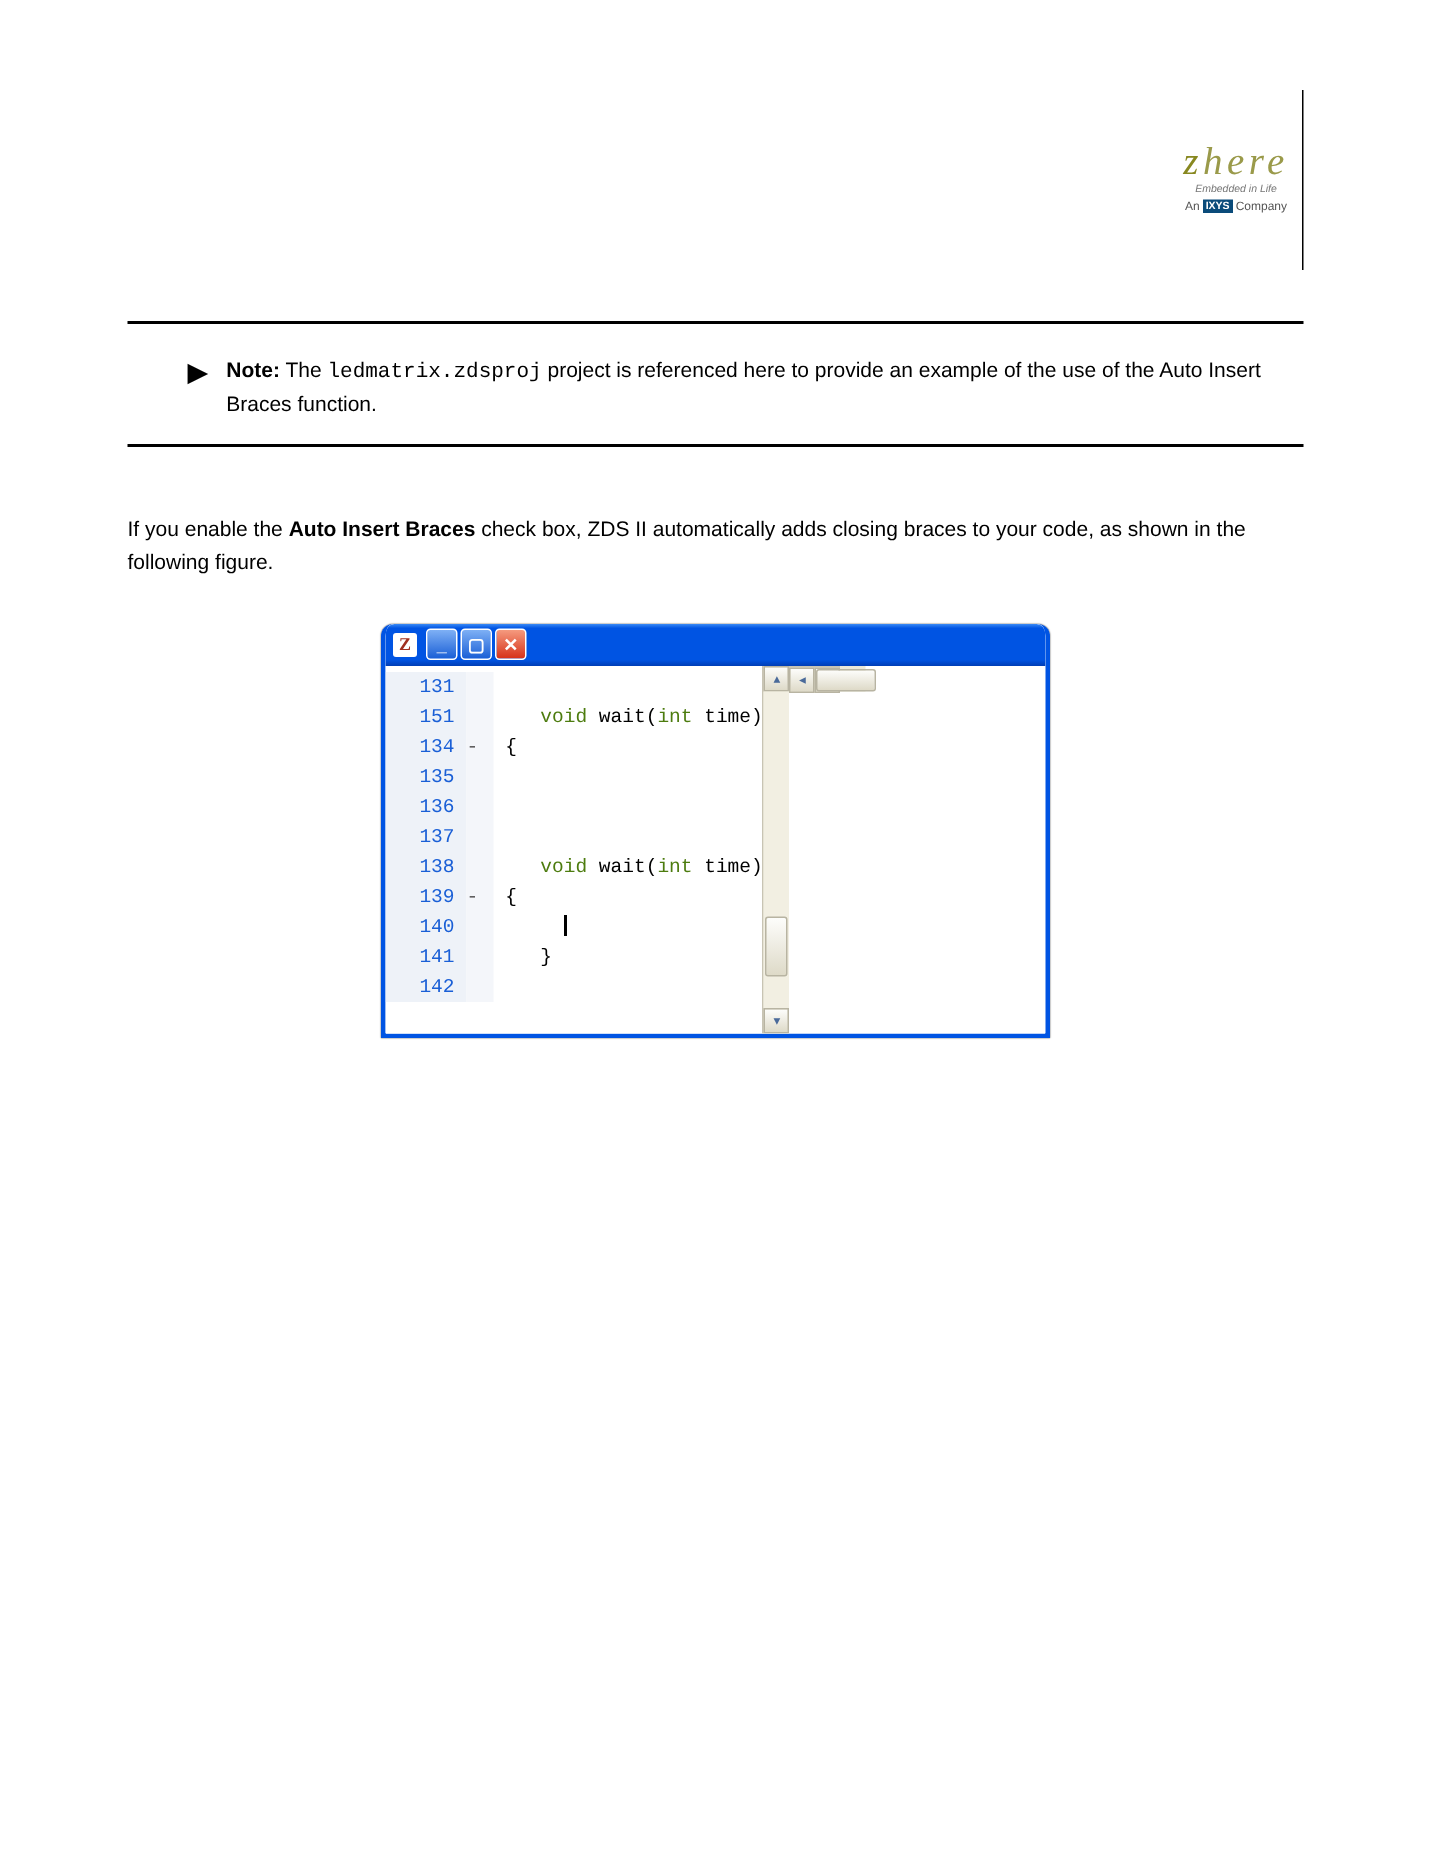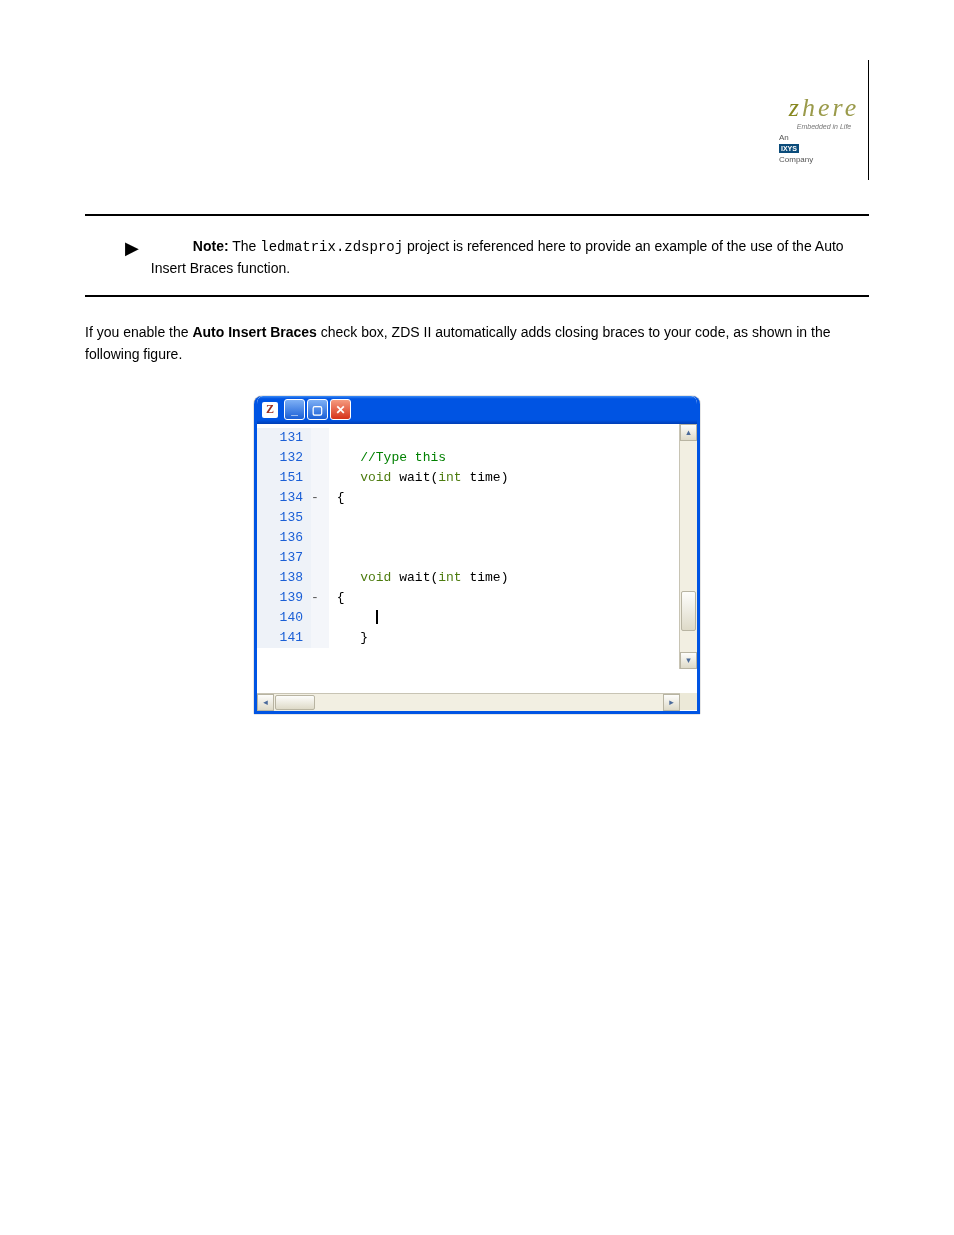--- a/index.html
+++ b/index.html
@@ -46,24 +46,23 @@
     font-size: 7px;
     color: #777;
     font-style: italic;
     margin-top: 2px;
   }
   .logo-sub {
     font-size: 8px;
     color: #555;
     margin-top: 3px;
     display: flex;
-    align-items: flex-start;
+    align-items: flex-end;
     justify-content: center;
     gap: 2px;
-    flex-direction: column;
   }
   .ixys-box {
     display: inline-block;
     background: #0a4b7a;
     color: #fff;
     font-size: 7px;
     padding: 1px 2px;
     font-weight: bold;
   }
   .content {
@@ -87,29 +86,28 @@
     font-size: 18px;
     line-height: 1.2;
     padding-top: 2px;
   }
   .note-text {
     font-size: 14px;
     line-height: 1.5;
   }
   .note-label {
     font-weight: bold;
-    margin-left: 42px;
   }
   .mono {
     font-family: "Courier New", monospace;
   }
   .para {
     font-size: 14px;
     line-height: 1.6;
-    margin-top: 24px;
+    margin-top: 43px;
     max-width: 780px;
   }
   .screenshot-wrap {
     margin-top: 30px;
     display: flex;
     justify-content: center;
   }
   .winxp {
     width: 440px;
     border: 3px solid #0054e3;
@@ -320,35 +318,35 @@
               </div>
           <div class="winbtn max">
                 <span>▢</span>
               </div>
           <div class="winbtn close">
                 <span>✕</span>
               </div>
         </div>
       </div>
 
-      <div style="display:flex;flex-direction:column;gap:24px;">
+      <div style="display:flex;flex-direction:row;">
         <div class="editor-body">
           <div class="code-area">
             <div class="code-lines" id="code-lines">
                   <div class="code-line"><span class="lineno">131</span><span class="gutter"> </span><span class="codetext"></span></div>
-                  <div class="code-line"><span class="lineno">132</span><span class="gutter"> </span><span class="codetext"><span>    </span><span class="cm">//Type this</span></span></div>
                   <div class="code-line"><span class="lineno">151</span><span class="gutter"> </span><span class="codetext"><span>    </span><span class="kw">void</span><span> wait(</span><span class="kw">int</span><span> time)</span></span></div>
                   <div class="code-line"><span class="lineno">134</span><span class="gutter">-</span><span class="codetext"><span> {</span></span></div>
                   <div class="code-line"><span class="lineno">135</span><span class="gutter"> </span><span class="codetext"></span></div>
                   <div class="code-line"><span class="lineno">136</span><span class="gutter"> </span><span class="codetext"></span></div>
                   <div class="code-line"><span class="lineno">137</span><span class="gutter"> </span></div>
                   <div class="code-line"><span class="lineno">138</span><span class="gutter"> </span><span class="codetext"><span>    </span><span class="kw">void</span><span> wait(</span><span class="kw">int</span><span> time)</span></span></div>
                   <div class="code-line"><span class="lineno">139</span><span class="gutter">-</span><span class="codetext"><span> {</span></span></div>
                   <div class="code-line"><span class="lineno">140</span><span class="gutter"> </span><span class="codetext"><span>      </span><span class="cursor"></span></span></div>
                   <div class="code-line"><span class="lineno">141</span><span class="gutter"> </span><span class="codetext"><span>    }</span></span></div>
+                  <div class="code-line"><span class="lineno">142</span><span class="gutter"> </span><span class="codetext"></span></div>
                 </div>
           </div>
           <div class="vscroll">
             <div class="sbtn">
                   <span>▴</span>
                 </div>
             <div class="strack">
               <div class="thumb" style="top:150px;height:40px;"></div>
             </div>
             <div class="sbtn">

